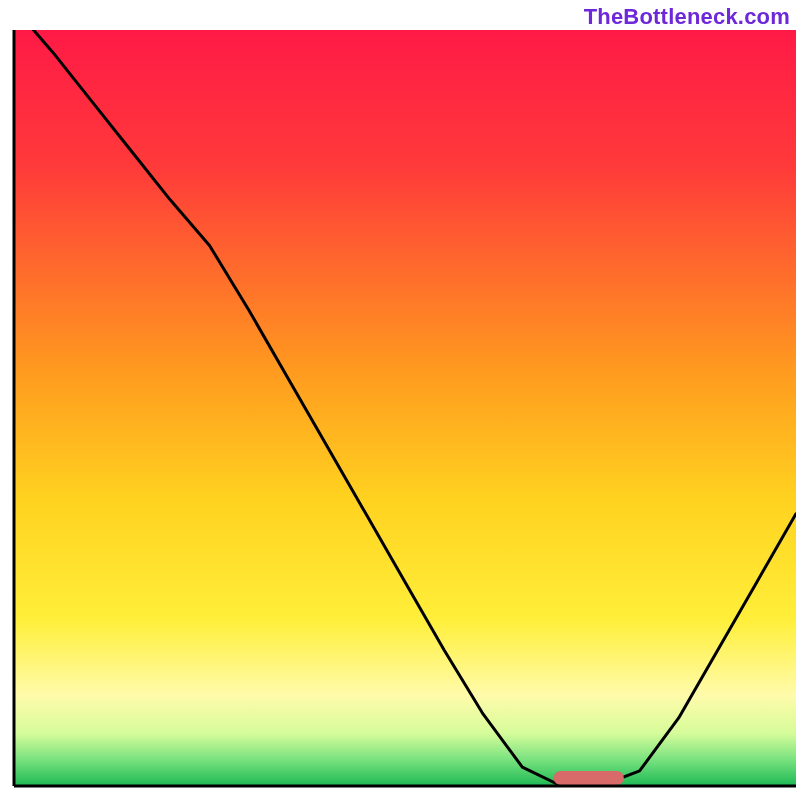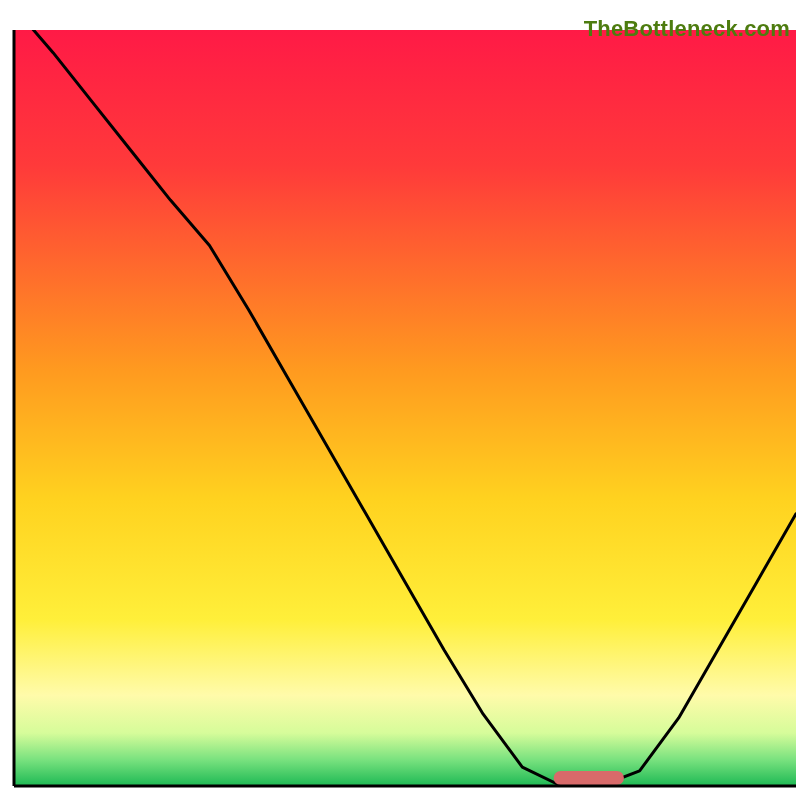--- a/index.html
+++ b/index.html
@@ -15,23 +15,22 @@
     width: 800px;
     height: 800px;
   }
   .watermark {
     position: absolute;
     top: 4px;
     right: 10px;
     font-family: Arial, Helvetica, sans-serif;
     font-size: 22px;
     font-weight: 600;
-    color: #4d7c0f;
+    color: #6d28d9;
     letter-spacing: 0.2px;
-    margin-top: 12px;
   }
   svg {
     display: block;
   }
 </style>
 </head>
 <body>
 
 <div class="canvas">
   <div class="watermark">TheBottleneck.com</div>

